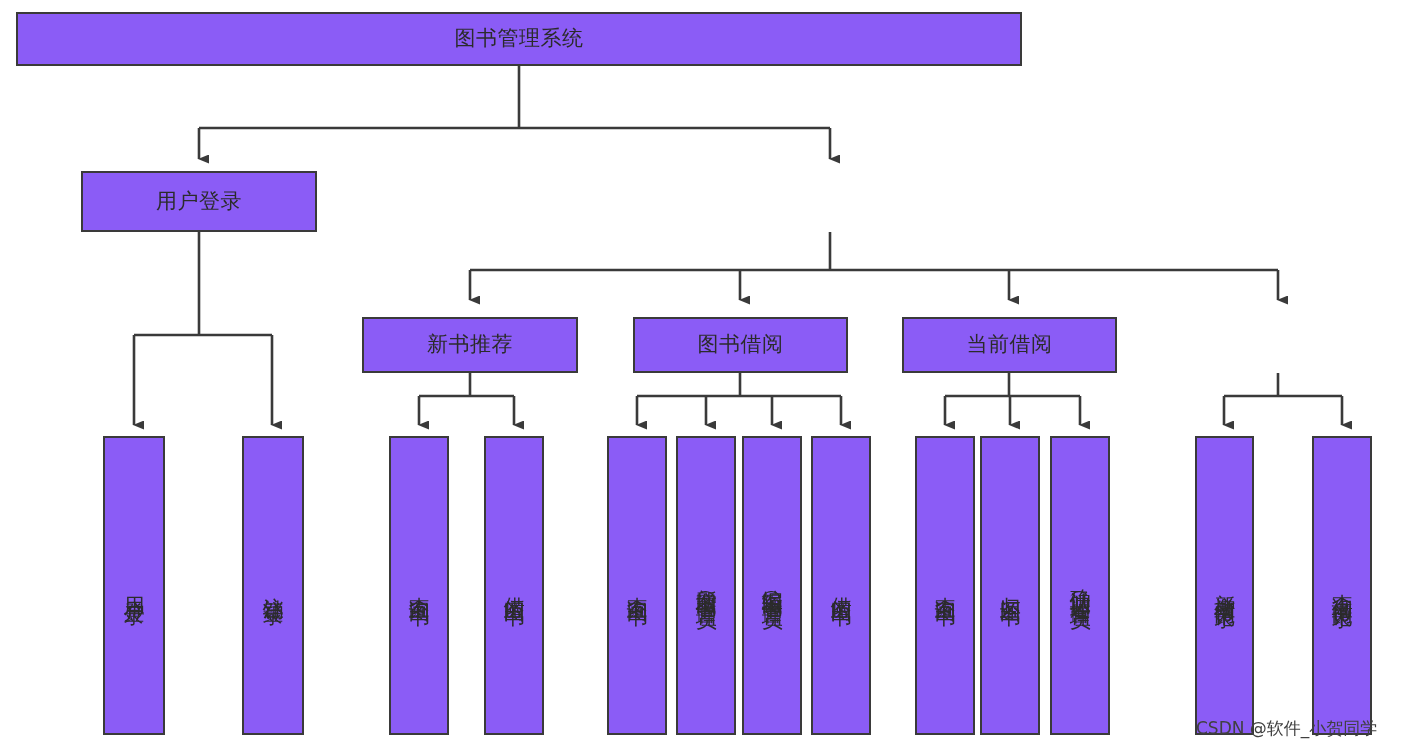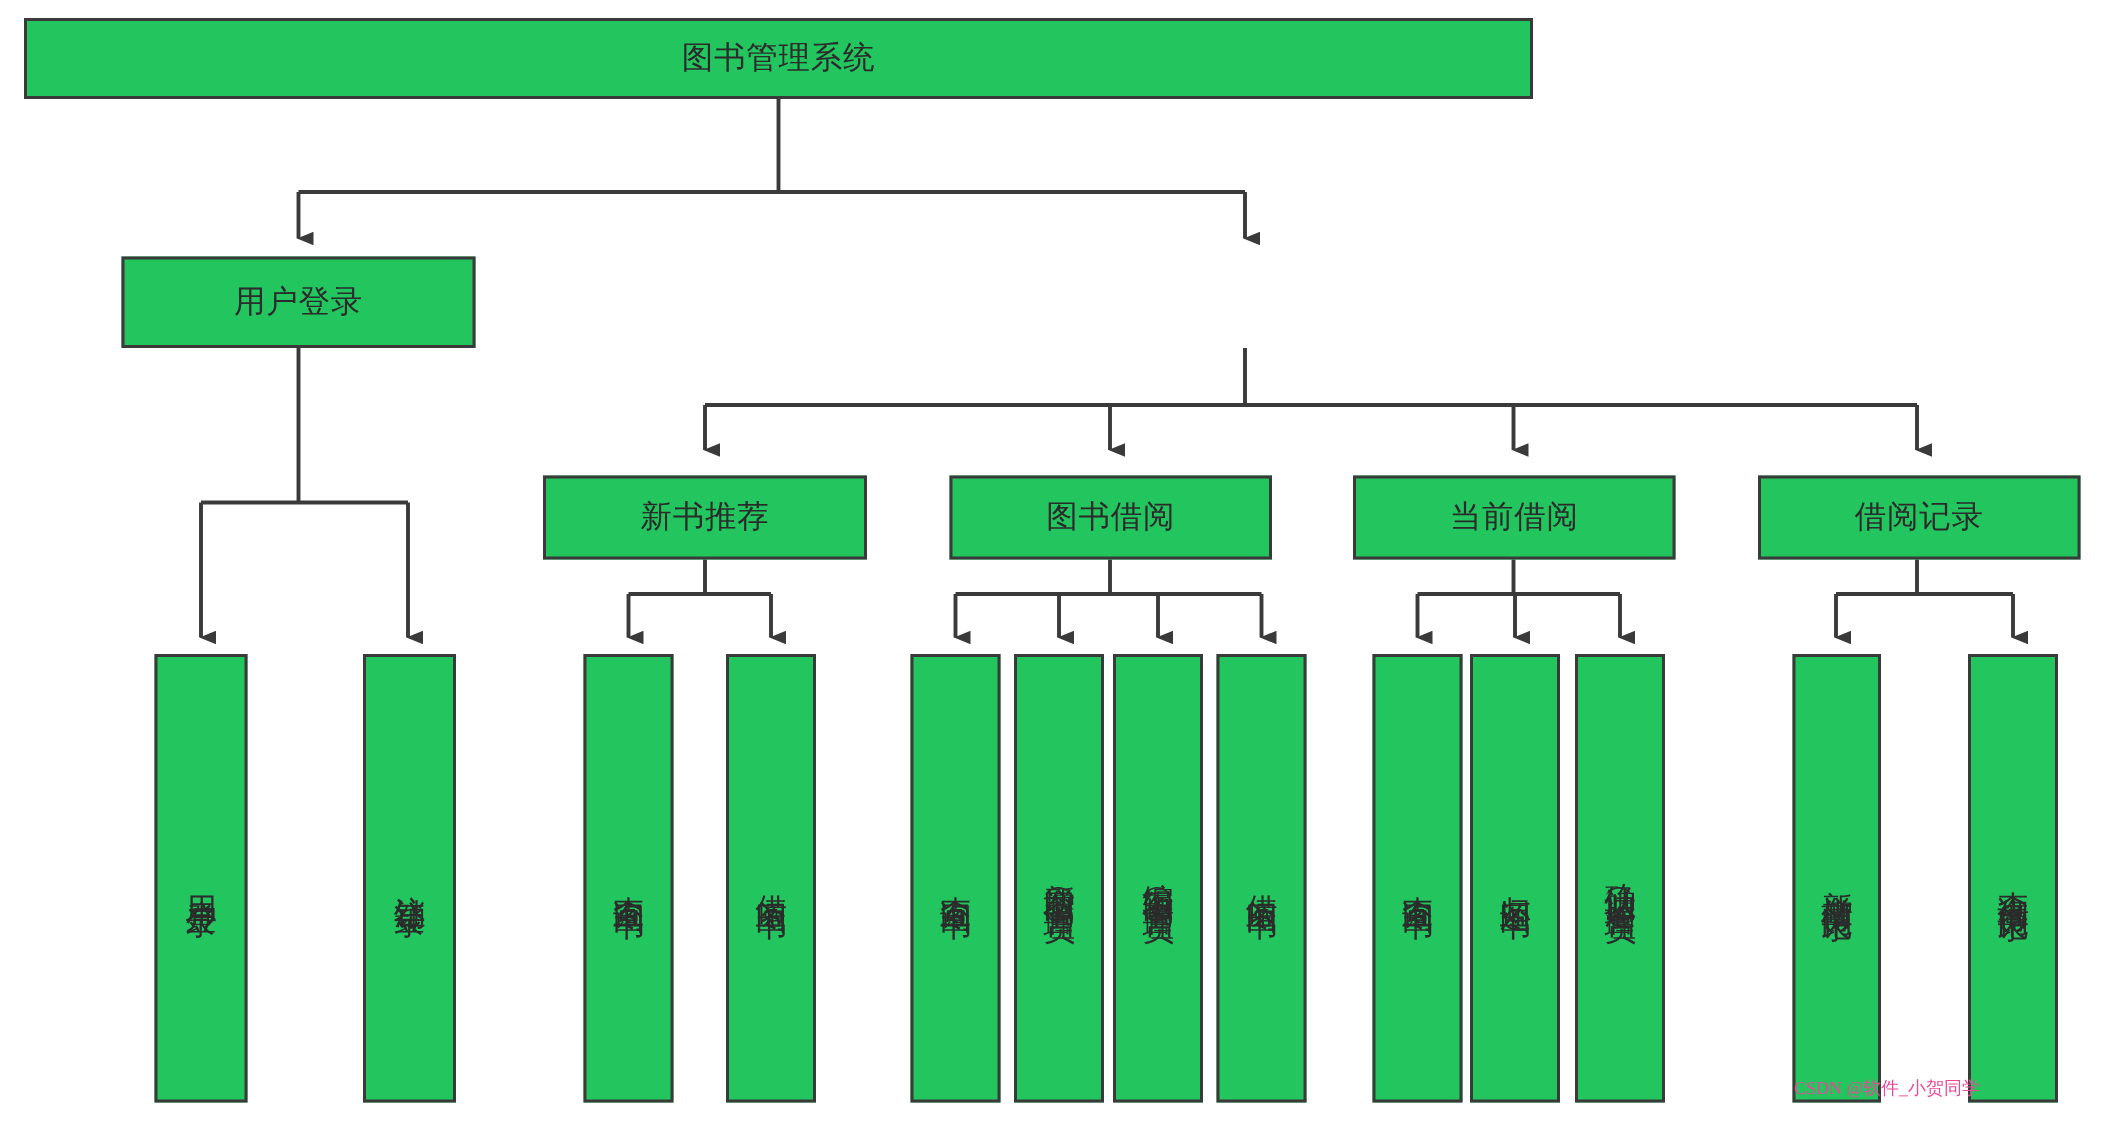--- a/index.html
+++ b/index.html
@@ -22,21 +22,21 @@
     position: absolute;
     left: 0;
     top: 0;
     width: 1405px;
     height: 747px;
     pointer-events: none;
   }
   .node {
     position: absolute;
     box-sizing: border-box;
-    background: #22c55e;
+    background: #8b5cf6;
     border: 2px solid #3a3a3a;
     display: flex;
     align-items: center;
     justify-content: center;
     color: #2b2b2b;
     z-index: 2;
   }
   .node-label {
     display: block;
     text-align: center;
@@ -58,26 +58,25 @@
   .node.vertical .node-label {
     writing-mode: vertical-rl;
     text-orientation: upright;
     font-size: 21px;
     line-height: 1.25;
     letter-spacing: 3px;
     max-height: 100%;
   }
   .watermark {
     position: absolute;
-    font-size: 12px;
-    color: #ec4899;
+    font-size: 17px;
+    color: #404040;
     white-space: nowrap;
     z-index: 5;
     user-select: none;
-    font-family: Liberation Serif, serif;
   }
 </style>
 </head>
 <body>
 
 <div id="diagram-root">
 
   <svg id="connectors" viewBox="0 0 1405 747" xmlns="http://www.w3.org/2000/svg">
     <defs>
       <marker id="arrowhead" markerWidth="9" markerHeight="11" refX="4.5" refY="10" orient="auto" markerUnits="userSpaceOnUse">
@@ -142,23 +141,20 @@
   </div>
 
   <div class="node horizontal" style="left:362px; top:317px; width:216px; height:56px;">
     <span class="node-label">新书推荐</span>
   </div>
 
   <div class="node horizontal" style="left:902px; top:317px; width:215px; height:56px;">
     <span class="node-label">当前借阅</span>
   </div>
 
-  <div class="node horizontal" style="left:1172px; top:317px; width:215px; height:56px;">
-    <span class="node-label">借阅记录</span>
-  </div>
 
   <div class="node vertical" style="left:103px; top:436px; width:62px; height:299px;">
     <span class="node-label">用户登录</span>
   </div>
 
   <div class="node vertical" style="left:242px; top:436px; width:62px; height:299px;">
     <span class="node-label">注销登录</span>
   </div>
 
   <div class="node vertical" style="left:389px; top:436px; width:60px; height:299px;">

